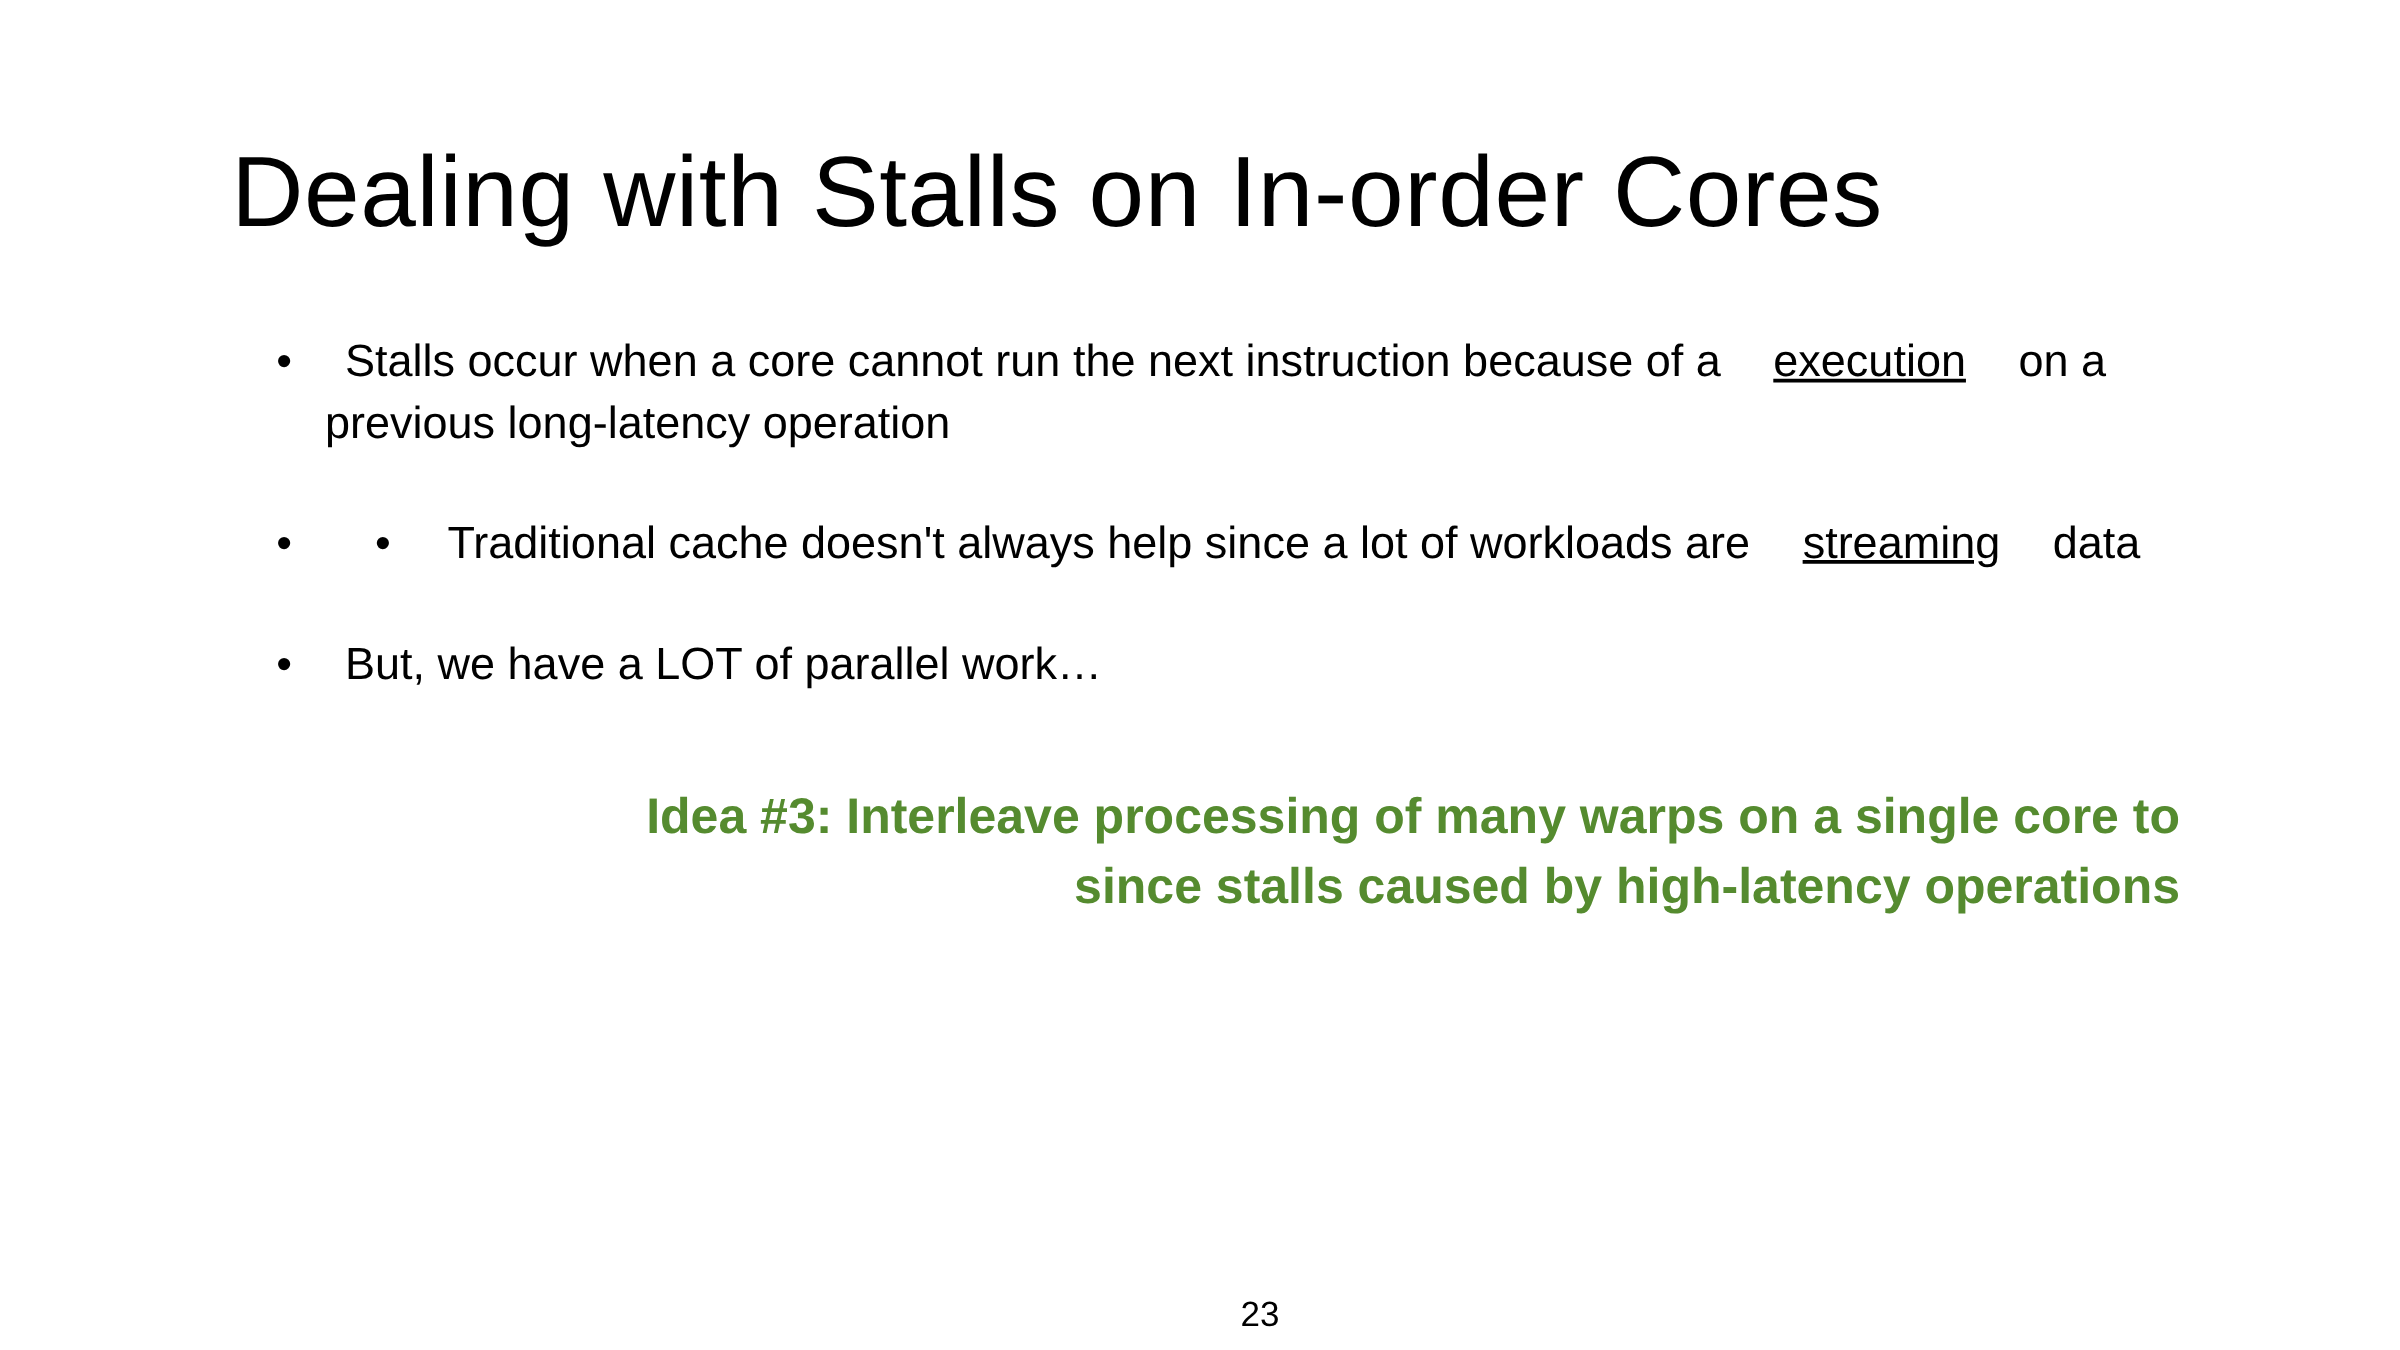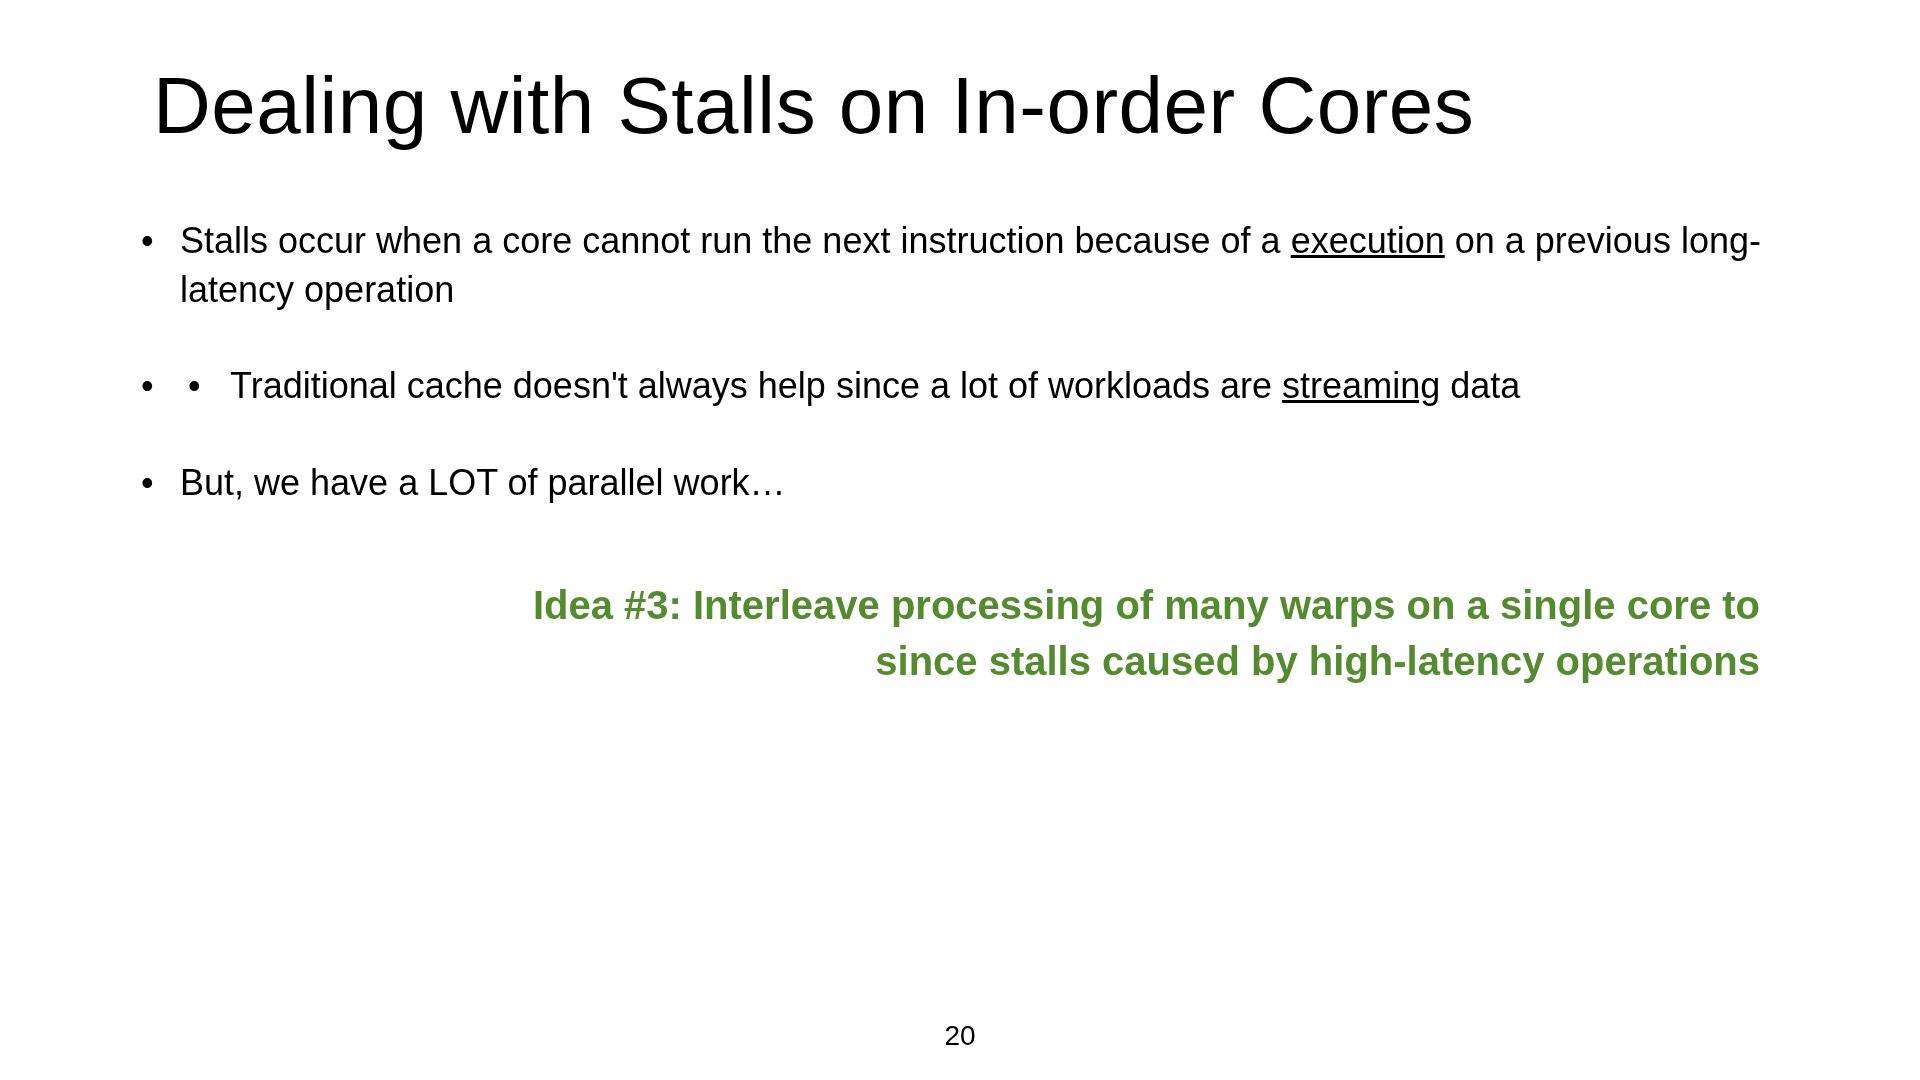--- a/index.html
+++ b/index.html
@@ -1,16 +1,16 @@
 <!DOCTYPE html>
 <html><head>
   <meta charset="utf-8">
   <style>
     * {
-      margin: 0;
+      margin: 16px;
       padding: 0;
       box-sizing: border-box;
     }
     body {
       width: 1920px;
       height: 1080px;
       font-family: Arial, Helvetica, sans-serif;
       background: #ffffff;
       color: #000000;
       padding: 60px 135px 40px 135px;
@@ -99,13 +99,13 @@
       <span>But, we have a LOT of parallel work…</span>
     </li>
   </ul>
 
   <div class="idea">
     <span>Idea #3: Interleave processing of many warps on a single core to</span><br>
     <span>since stalls caused by high-latency operations</span>
   </div>
 </div>
 
-<div class="page-number">20</div>
+<div class="page-number">23</div>
 
 </body></html>

